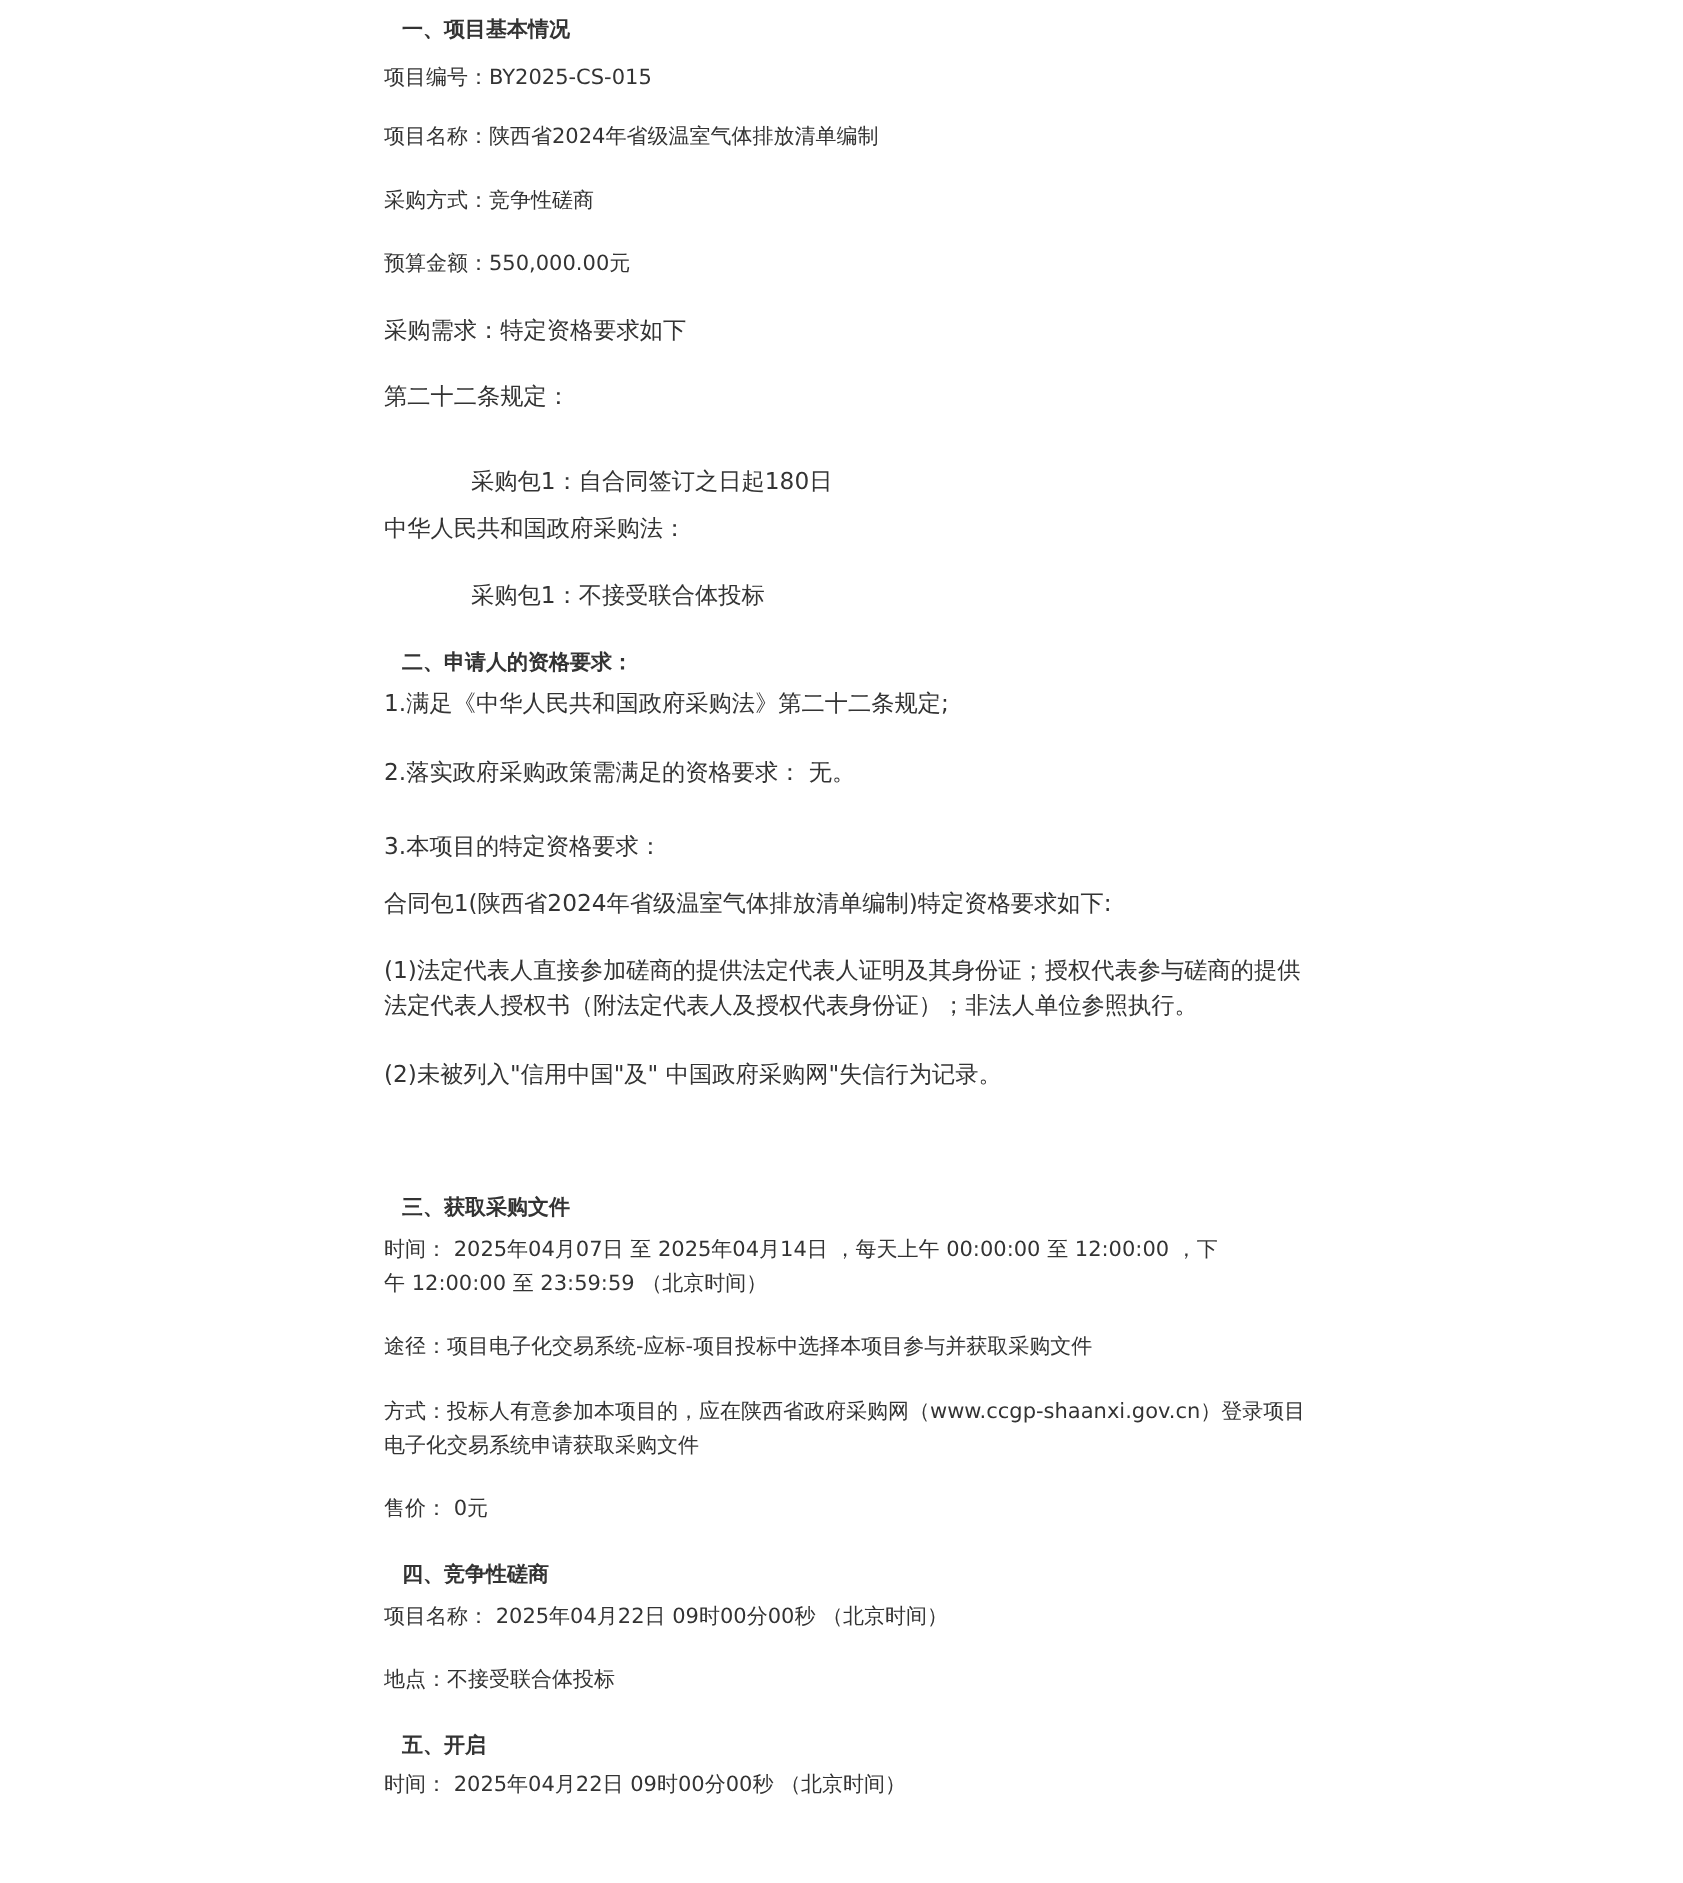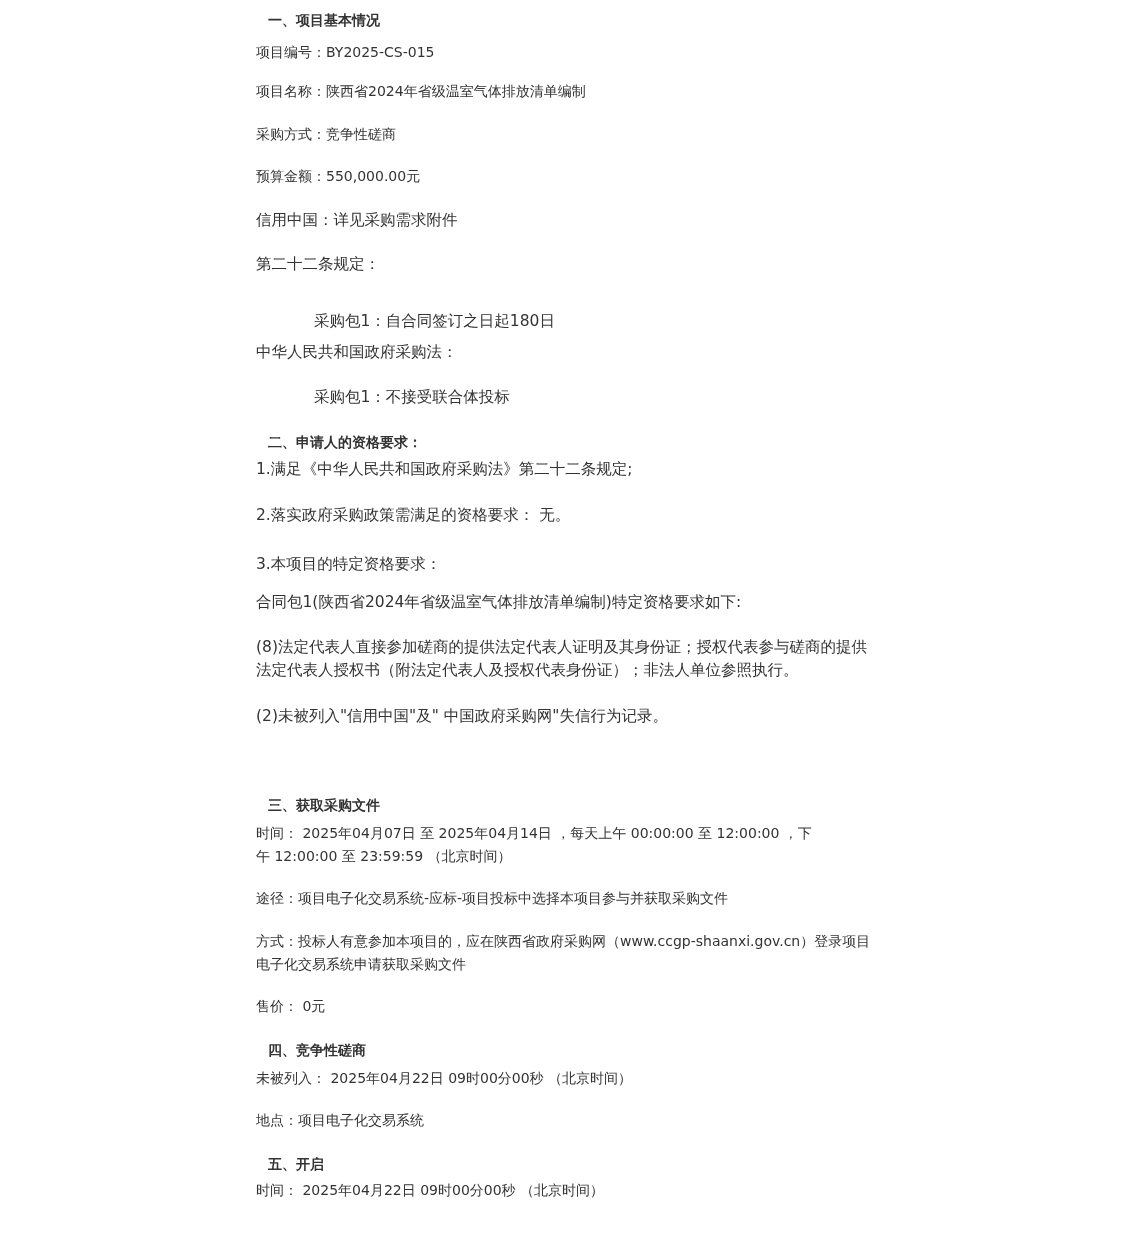--- a/index.html
+++ b/index.html
@@ -17,39 +17,39 @@
   </style>
 </head>
 <body>
 
 <div class="doc">
   <div class="line h" style="top:10px">一、项目基本情况</div>
   <div class="line" style="top:42px">项目编号：BY2025-CS-015</div>
   <div class="line" style="top:81px">项目名称：陕西省2024年省级温室气体排放清单编制</div>
   <div class="line" style="top:124px">采购方式：竞争性磋商</div>
   <div class="line" style="top:166px">预算金额：550,000.00元</div>
-  <div class="line big" style="top:209px">信用中国：详见采购需求附件</div>
+  <div class="line big" style="top:209px">采购需求：特定资格要求如下</div>
   <div class="line big" style="top:253px">第二十二条规定：</div>
   <div class="line big indent" style="top:310px">采购包1：自合同签订之日起180日</div>
   <div class="line big" style="top:341px">中华人民共和国政府采购法：</div>
   <div class="line big indent" style="top:386px">采购包1：不接受联合体投标</div>
 
   <div class="line h" style="top:432px">二、申请人的资格要求：</div>
   <div class="line big" style="top:458px">1.满足《中华人民共和国政府采购法》第二十二条规定;</div>
   <div class="line big" style="top:504px">2.落实政府采购政策需满足的资格要求：  无。</div>
   <div class="line big" style="top:553px">3.本项目的特定资格要求：</div>
   <div class="line big" style="top:591px">合同包1(陕西省2024年省级温室气体排放清单编制)特定资格要求如下:</div>
-  <div class="line big wrap" style="top:636px">(8)法定代表人直接参加磋商的提供法定代表人证明及其身份证；授权代表参与磋商的提供法定代表人授权书（附法定代表人及授权代表身份证）；非法人单位参照执行。</div>
+  <div class="line big wrap" style="top:636px">(1)法定代表人直接参加磋商的提供法定代表人证明及其身份证；授权代表参与磋商的提供法定代表人授权书（附法定代表人及授权代表身份证）；非法人单位参照执行。</div>
   <div class="line big" style="top:705px">(2)未被列入"信用中国"及" 中国政府采购网"失信行为记录。</div>
 
   <div class="line h" style="top:795px">三、获取采购文件</div>
   <div class="line wrap" style="top:822px; line-height:23px; width:560px">时间：  2025年04月07日 至 2025年04月14日 ，每天上午 00:00:00 至 12:00:00 ，下午 12:00:00 至 23:59:59 （北京时间）</div>
   <div class="line" style="top:888px">途径：项目电子化交易系统-应标-项目投标中选择本项目参与并获取采购文件</div>
   <div class="line wrap" style="top:930px; line-height:23px">方式：投标人有意参加本项目的，应在陕西省政府采购网（www.ccgp-shaanxi.gov.cn）登录项目电子化交易系统申请获取采购文件</div>
   <div class="line" style="top:996px">售价：  0元</div>
 
   <div class="line h" style="top:1040px">四、竞争性磋商</div>
-  <div class="line" style="top:1068px">未被列入：  2025年04月22日 09时00分00秒  （北京时间）</div>
-  <div class="line" style="top:1110px">地点：项目电子化交易系统</div>
+  <div class="line" style="top:1068px">项目名称：  2025年04月22日 09时00分00秒  （北京时间）</div>
+  <div class="line" style="top:1110px">地点：不接受联合体投标</div>
 
   <div class="line h" style="top:1154px">五、开启</div>
   <div class="line" style="top:1180px">时间：  2025年04月22日 09时00分00秒  （北京时间）</div>
 </div>
 
 </body></html>

